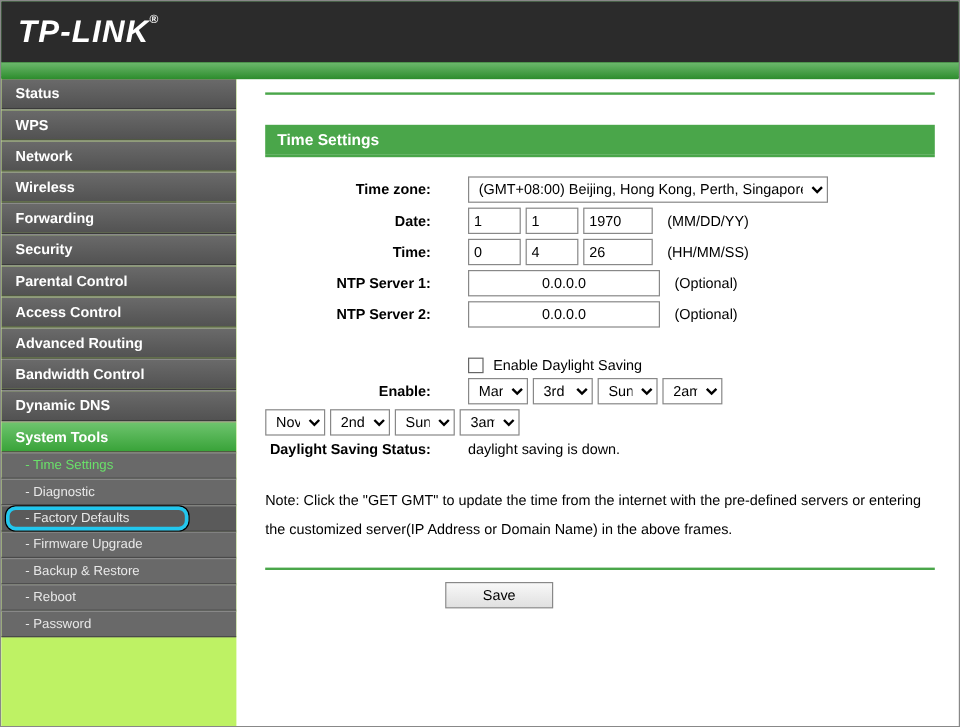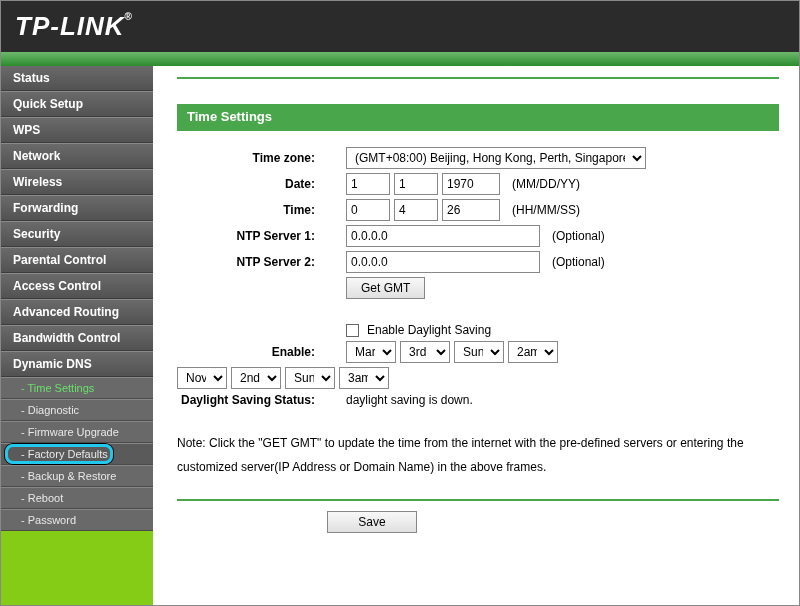--- a/index.html
+++ b/index.html
@@ -37,22 +37,22 @@
   .header-green {
     height: 14px;
     background: linear-gradient(#6db86d, #2c8c2c);
   }
   
   .main {
     display: flex;
     height: calc(606px - 64px);
   }
   .sidebar {
-    width: 152px;
-    background: #84cc16;
+    width: 196px;
+    background: #bef264;
     overflow-y: auto;
   }
   .content {
     flex: 1;
     overflow-y: auto;
     padding: 12px 20px 12px 24px;
     position: relative;
   }
   
   .nav-item {
@@ -138,21 +138,21 @@
     border: 1px solid #888;
     padding: 2px 4px;
     font-size: 12px;
     height: 22px;
     background: #fff;
   }
   select { height: 22px; }
   .tz-select { width: 300px; }
   .small-input { width: 44px; }
   .year-input { width: 58px; }
-  .ntp-input { width: 194px; }
+  .ntp-input { width: 160px; text-align: center; }
   .hint { margin-left: 8px; font-size: 12px; }
   button {
     border: 1px solid #888;
     background: linear-gradient(#f8f8f8,#e0e0e0);
     padding: 3px 14px;
     font-size: 12px;
     cursor: pointer;
   }
   .checkbox {
     width: 13px; height: 13px;
@@ -183,38 +183,38 @@
 <div class="header">
   <div class="header-dark">
     <span class="logo"><span>TP-LINK</span><span class="reg">®</span></span>
   </div>
   <div class="header-green"></div>
 </div>
 
 <div class="main">
   <div class="sidebar">
     <div class="nav-item">Status</div>
-    <div class="nav-item">Quick Setup</div>
     <div class="nav-item">WPS</div>
     <div class="nav-item">Network</div>
     <div class="nav-item">Wireless</div>
     <div class="nav-item">Forwarding</div>
     <div class="nav-item">Security</div>
     <div class="nav-item">Parental Control</div>
     <div class="nav-item">Access Control</div>
     <div class="nav-item">Advanced Routing</div>
     <div class="nav-item">Bandwidth Control</div>
     <div class="nav-item">Dynamic DNS</div>
+    <div class="nav-item active">System Tools</div>
     <div class="nav-sub current">- Time Settings</div>
     <div class="nav-sub">- Diagnostic</div>
-    <div class="nav-sub">- Firmware Upgrade</div>
     <div class="nav-sub highlighted">
       <span>- Factory Defaults</span>
       <span class="highlighted-ring"></span>
     </div>
+    <div class="nav-sub">- Firmware Upgrade</div>
     <div class="nav-sub">- Backup &amp; Restore</div>
     <div class="nav-sub">- Reboot</div>
     <div class="nav-sub">- Password</div>
 
   </div>
 
   <div class="content">
     <div class="sep"></div>
     <div class="panel-title-wrap">
       <div class="panel-title">Time Settings</div>
@@ -259,26 +259,20 @@
     </div>
 
     <div class="form-row">
       <div class="form-label">NTP Server 2:</div>
       <div class="form-ctrl">
         <input type="text" class="ntp-input" value="0.0.0.0" style="">
         <span class="hint">(Optional)</span>
       </div>
     </div>
 
-    <div class="form-row">
-      <div class="form-label"></div>
-      <div class="form-ctrl">
-        <button>Get GMT</button>
-      </div>
-    </div>
 
     <div style="height:20px"></div>
 
     <div class="form-row">
       <div class="form-label"></div>
       <div class="form-ctrl">
         <span class="checkbox"></span>
         <span>Enable Daylight Saving</span>
       </div>
     </div>

